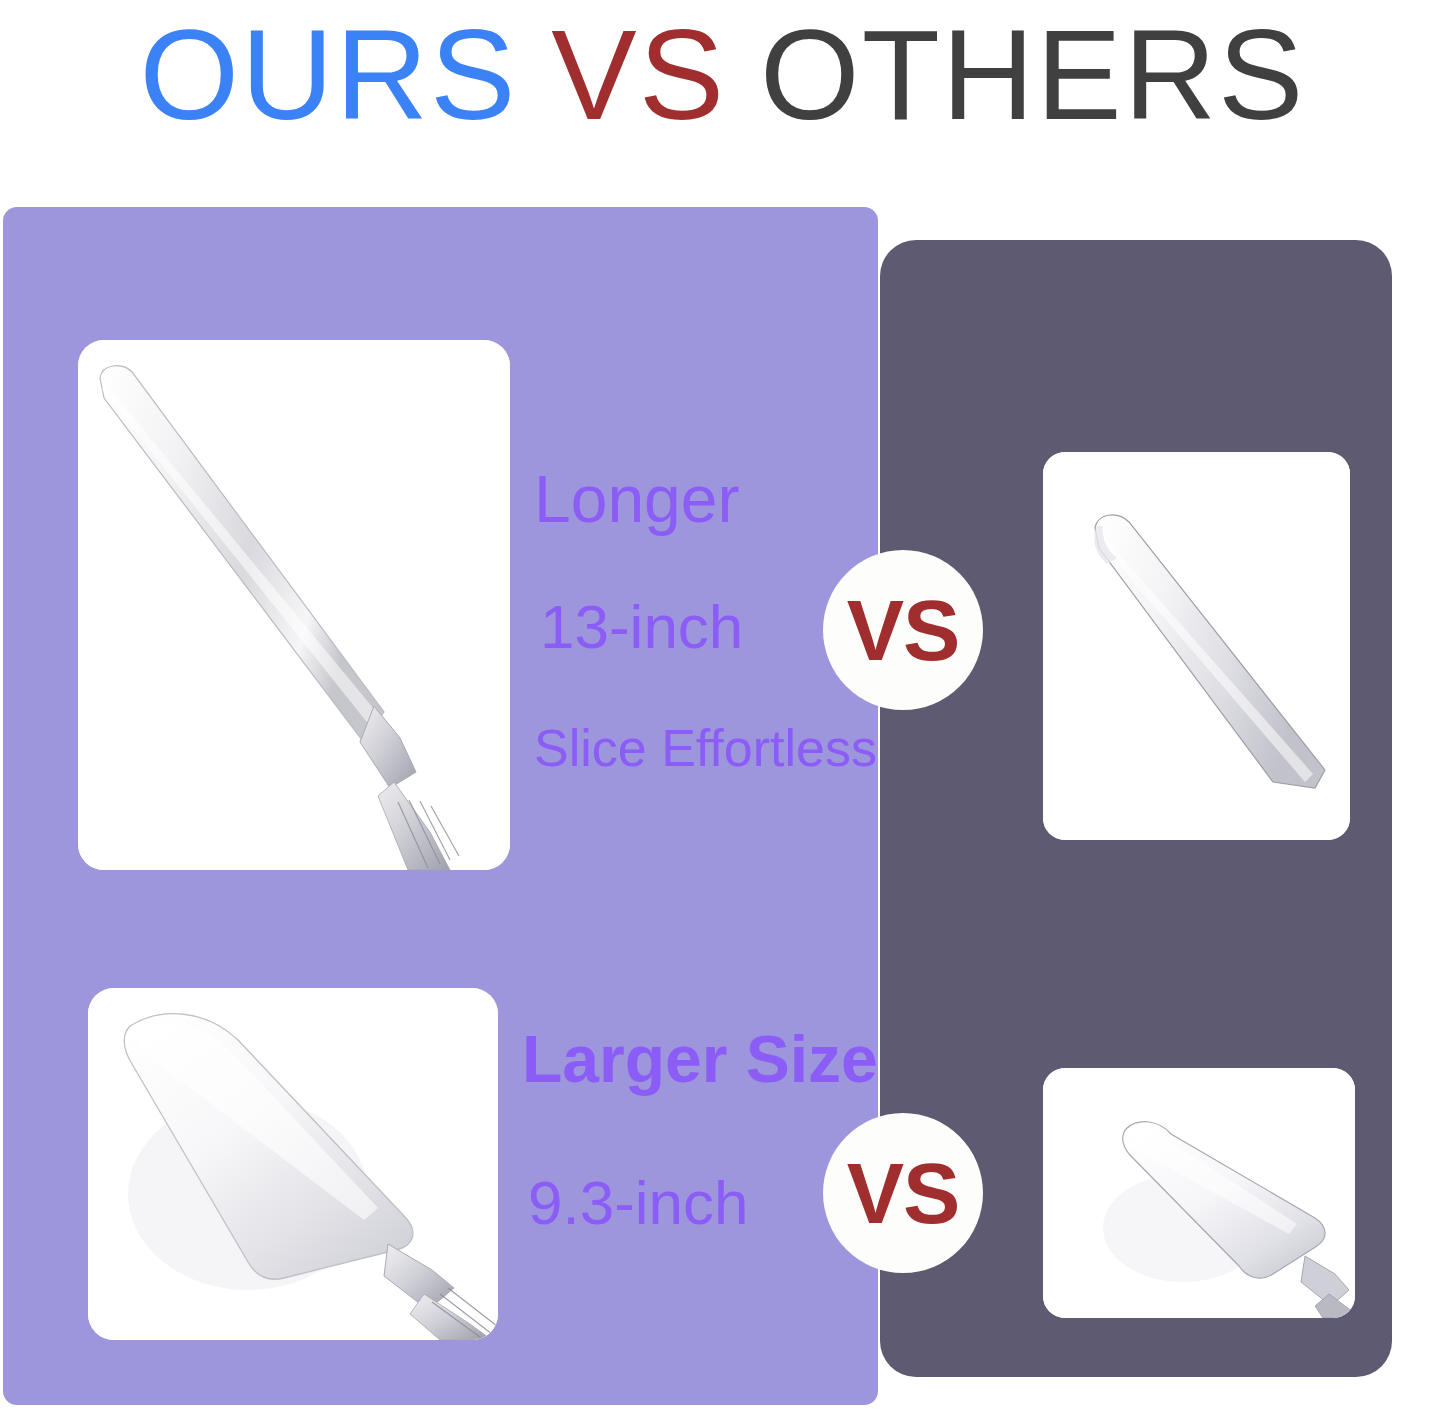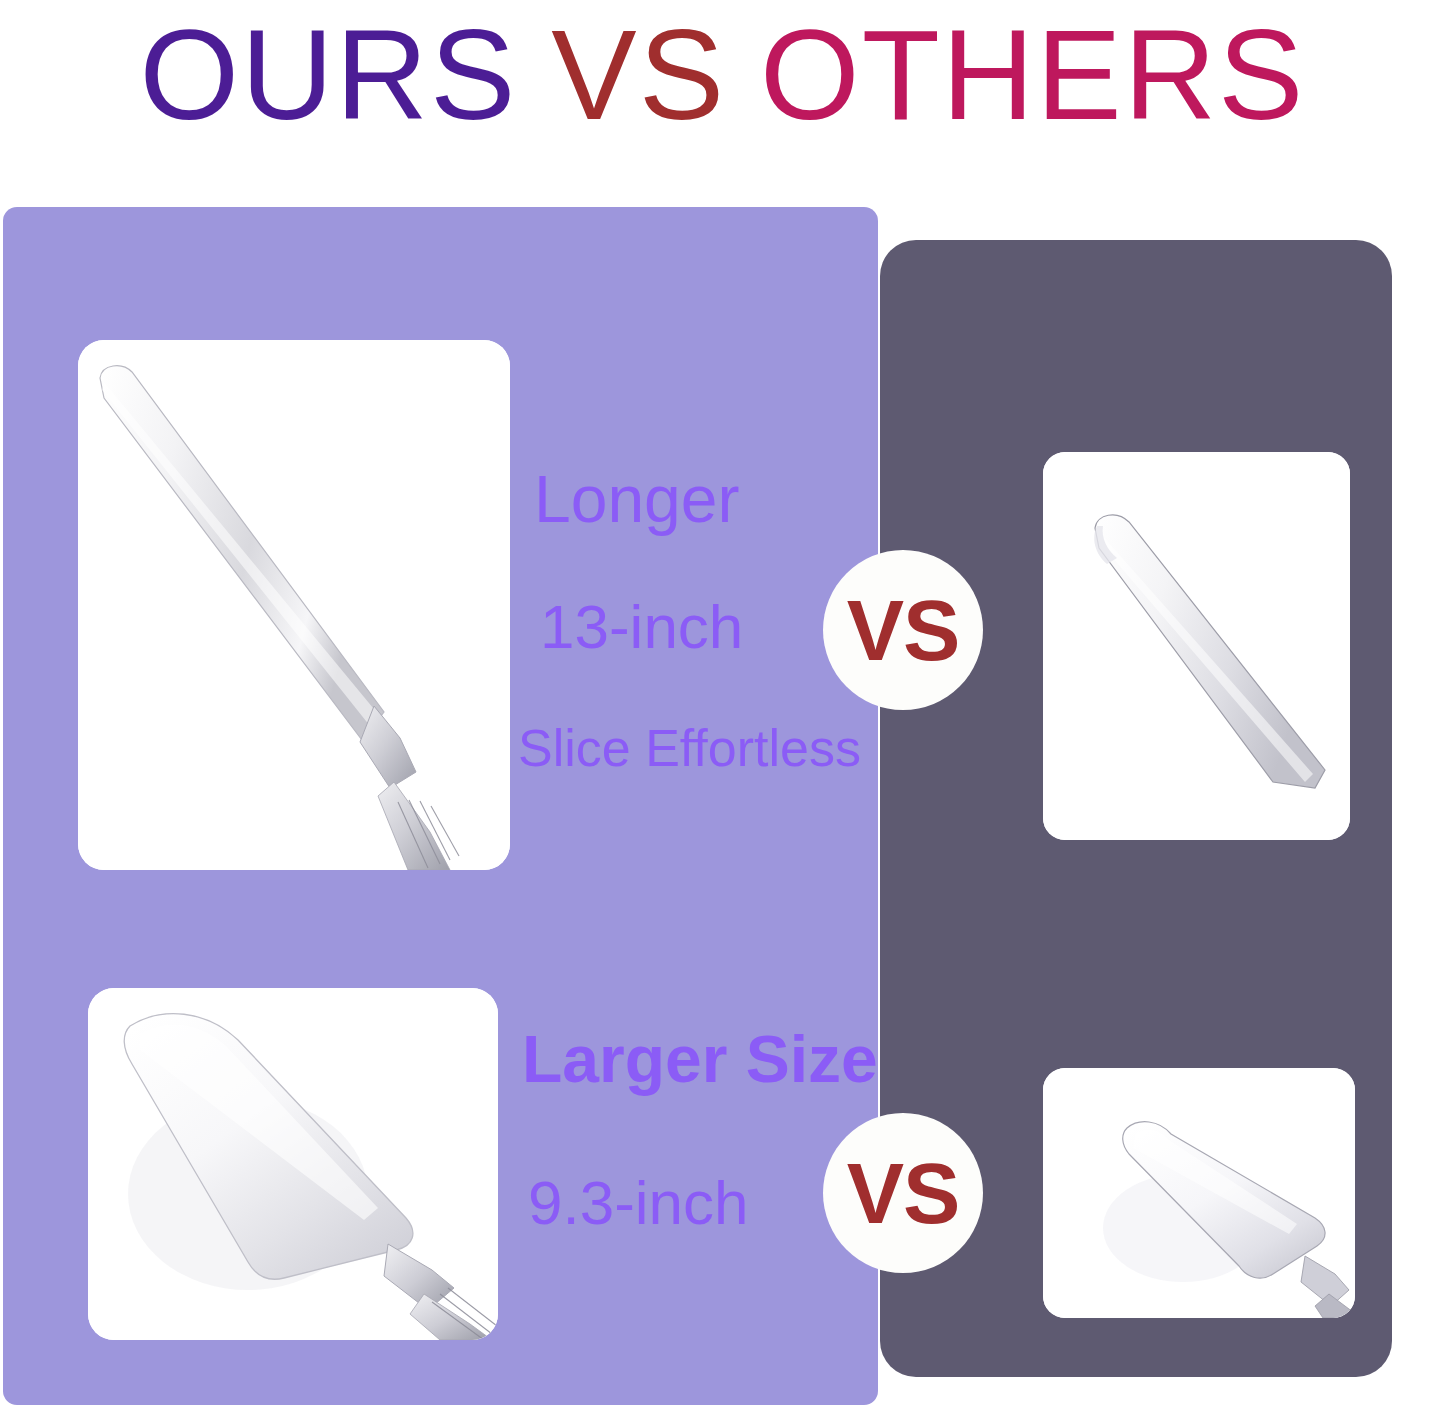--- a/index.html
+++ b/index.html
@@ -16,23 +16,23 @@
   .header{
     position:absolute;left:0;top:0;width:1445px;height:150px;
     display:flex;align-items:center;justify-content:center;
     white-space:nowrap;
   }
   .header span{
     font-size:128px;line-height:1;
     font-weight:400;
     letter-spacing:2px;
   }
-  .hd-ours{color:#4c1d95;}
+  .hd-ours{color:#3b82f6;}
   .hd-vs{color:#a02e2e;font-weight:700;letter-spacing:0px;}
-  .hd-others{color:#be185d;}
+  .hd-others{color:#404040;}
   .hd-gap{display:inline-block;width:34px;}
 
   
   .panel-ours{
     position:absolute;left:3px;top:207px;width:875px;height:1198px;
     background:#9d96dc;border-radius:14px 14px 14px 14px;
   }
   .panel-others{
     position:absolute;left:880px;top:240px;width:512px;height:1137px;
     background:#5e5a71;border-radius:36px;
@@ -46,21 +46,21 @@
   .card-ours-2{left:88px;top:988px;width:410px;height:352px;}
   .card-others-1{left:1043px;top:452px;width:307px;height:388px;border-radius:22px;}
   .card-others-2{left:1043px;top:1068px;width:312px;height:250px;border-radius:22px;}
 
   .card svg{display:block;width:100%;height:100%;}
 
   
   .feature-text{position:absolute;color:#8b5cf6;white-space:nowrap;}
   .ft-title{font-size:66px;line-height:1;}
   .ft-size{font-size:62px;line-height:1;}
-  .ft-sub{font-size:52px;line-height:1;}
+  .ft-sub{font-size:52px;line-height:1;margin-left:16px;}
 
   .f1-title{left:534px;top:466px;}
   .f1-size {left:540px;top:596px;}
   .f1-sub  {left:518px;top:722px;}
 
   .f2-title{left:522px;top:1026px;font-weight:bold;}
   .f2-size {left:528px;top:1172px;}
   .f2-sub  {left:520px;top:1258px;}
 
   

